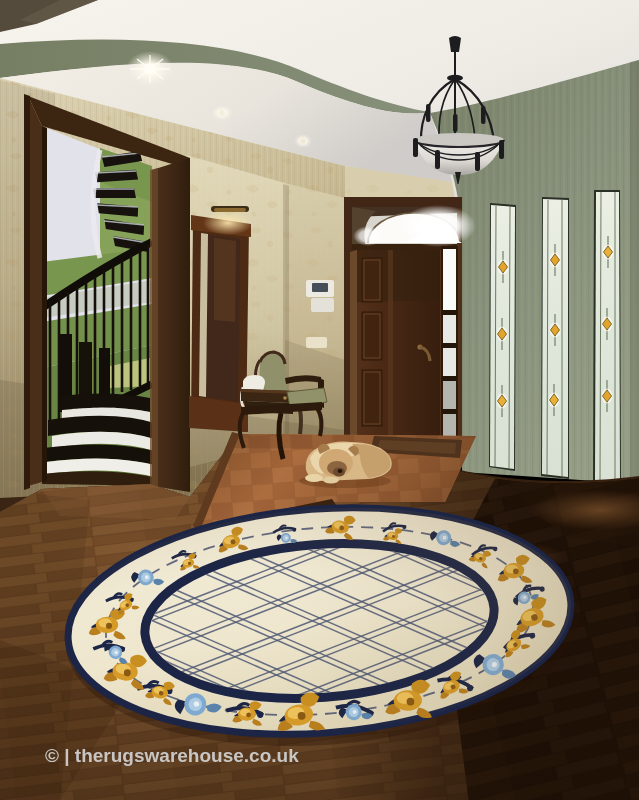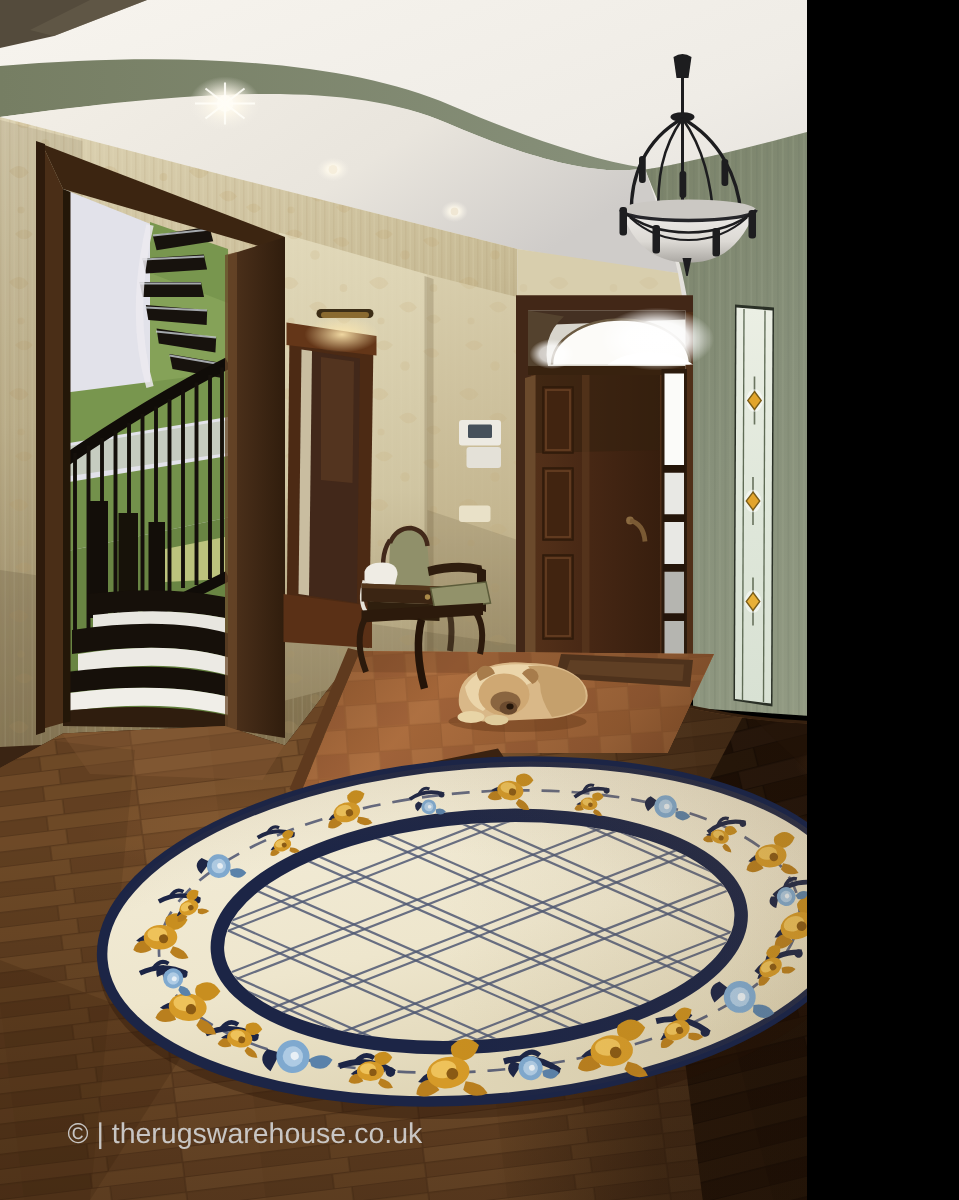--- a/index.html
+++ b/index.html
@@ -1,15 +1,15 @@
 <!DOCTYPE html>
 <html><head><meta charset="utf-8">
 <style>
 html,body{margin:0;padding:0;background:#000;}
-#scene{width:538px;height:800px;overflow:hidden;position:relative;font-family:"Liberation Sans", sans-serif;}
+#scene{width:639px;height:800px;overflow:hidden;position:relative;font-family:"Liberation Sans", sans-serif;font-weight:bold;}
 </style></head>
 <body>
 <div id="scene"><svg width="639" height="800" viewBox="0 0 639 800" xmlns="http://www.w3.org/2000/svg">
 <defs>
 <linearGradient id="ceilG" x1="0" y1="0" x2="1" y2="1">
  <stop offset="0" stop-color="#f7f4ee"></stop>
           <stop offset="0.5" stop-color="#efece6"></stop>
           <stop offset="1" stop-color="#d9d6d3"></stop>
 </linearGradient>
 <linearGradient id="ceilLow" x1="0" y1="0" x2="1" y2="0.4">

